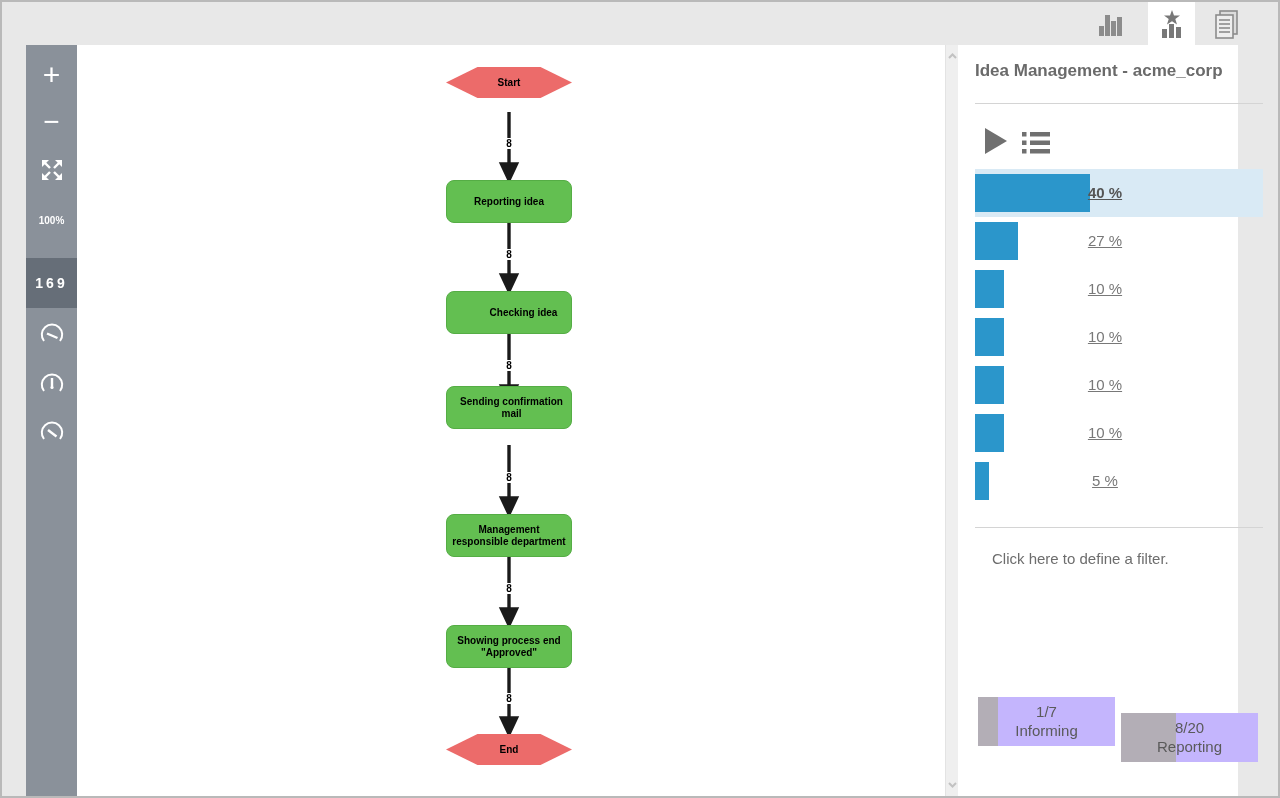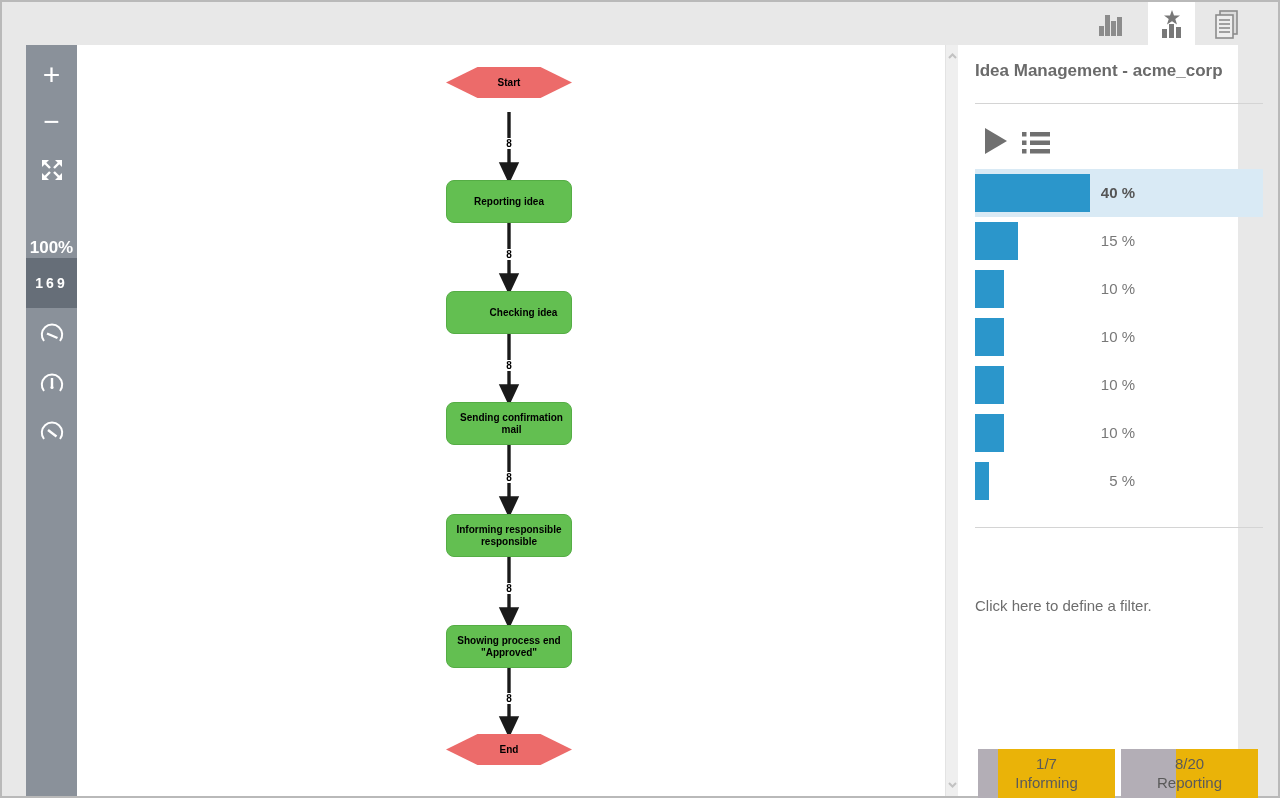--- a/index.html
+++ b/index.html
@@ -16,39 +16,39 @@
   .tab-1 { left:1085px; } .tab-2 { left:1146px; } .tab-3 { left:1200px; }
 
   
   .sidebar { position:absolute; left:26px; top:45px; width:51px; height:751px;
              background:#8a919a; }
   .side-btn { position:absolute; left:0; width:51px; display:flex;
               align-items:center; justify-content:center; color:#fff; cursor:pointer; }
   .btn-plus  { top:8px;  height:44px; font-size:30px; font-weight:400; }
   .btn-minus { top:56px; height:42px; font-size:28px; }
   .btn-fit   { top:110px; height:30px; }
-  .zoom-level{ top:162px; height:26px; font-size:17px; font-weight:bold;margin-top:28px; }
+  .zoom-level{ top:162px; height:26px; font-size:10px; font-weight:bold; }
   .btn-123   { top:213px; height:50px; background:#666e78; font-size:14px;
                font-weight:bold; letter-spacing:3px; }
   .btn-g1 { top:276px; height:28px; } .btn-g2 { top:326px; height:28px; }
   .btn-g3 { top:374px; height:28px; }
 
   
   .canvas { position:absolute; left:77px; top:45px; width:868px; height:751px;
             background:#ffffff; overflow:hidden; }
   .edges-svg { position:absolute; left:0; top:0; }
   .node { position:absolute; left:369px; width:126px; display:flex;
           align-items:center; justify-content:center; text-align:center;
           font-size:10px; font-weight:bold; color:#000; line-height:12px;
           cursor:pointer; padding:0 3px; }
   .node.rect { height:43px; background:#63bf51; border:1px solid #55ad45;
                border-radius:8px; }
   .node.hex { height:31px; background:#ec6b6a;
               clip-path:polygon(0% 50%, 25% 0%, 75% 0%, 100% 50%, 75% 100%, 25% 100%); }
-  .n0 { top:22px; } .n1 { top:135px; } .n2 { top:246px;padding-left:32px; } .n3 { top:357px;padding-left:8px; }
+  .n0 { top:22px; } .n1 { top:135px; } .n2 { top:246px;padding-left:32px; } .n3 { top:341px;padding-left:8px; }
   .n4 { top:469px; } .n5 { top:580px; } .n6 { top:689px; }
   .edge-label { position:absolute; left:432px; transform:translateX(-50%);
                 font-size:10px; font-weight:bold; color:#000; background:#fff;
                 padding:0 1px; }
   .e0 { top:93px; } .e1 { top:204px; } .e2 { top:315px; }
   .e3 { top:427px; } .e4 { top:538px; } .e5 { top:648px; }
 
   
   .vscroll { position:absolute; left:945px; top:45px; width:13px; height:751px;
              background:#efefef; border-left:1px solid #e3e3e3; cursor:pointer; }
@@ -64,29 +64,29 @@
   .div-1 { top:58px; } .div-2 { top:482px; }
   .icon-btn { position:absolute; cursor:pointer; }
   .play-btn { left:26px; top:82px; }
   .list-btn { left:64px; top:87px; }
 
   .variants { position:absolute; left:17px; top:124px; width:288px; }
   .vrow { position:relative; height:48px; cursor:pointer; }
   .vrow.sel { background:#d9eaf5; }
   .vbar { position:absolute; left:0; top:5px; height:38px; background:#2b96cb; }
   .vpct { position:absolute; left:100px; top:0; width:60px; height:48px;
-          line-height:48px; text-align:right; font-size:15px; color:#787878; }
+          line-height:48px; text-align:center; font-size:15px; color:#787878;text-decoration:underline; }
   .vrow.sel .vpct { font-weight:bold; color:#555; }
 
-  .filter-link { position:absolute; left:17px; top:505px; font-size:15px;
-                 color:#6d6d6d; cursor:pointer;margin-top:47px; }
-
-  .stat { position:absolute; top:704px; width:137px; height:49px; background:#eab308;
+  .filter-link { position:absolute; left:34px; top:505px; font-size:15px;
+                 color:#6d6d6d; cursor:pointer; }
+
+  .stat { position:absolute; top:652px; width:137px; height:49px; background:#c4b5fd;
           cursor:pointer; overflow:hidden; }
-  .stat-1 { left:20px; } .stat-2 { left:163px; }
+  .stat-1 { left:20px; } .stat-2 { left:163px;margin-top:16px; }
   .statfill { position:absolute; left:0; top:0; bottom:0; background:#b3aeb6; }
   .stattext { position:relative; text-align:center; font-size:15px; color:#5a5a5a;
               line-height:19px; padding-top:5px; }
 
   svg { display:block; }
 </style>
 </head>
 <body>
 
 <div class="page">
@@ -207,21 +207,21 @@
             <line x1="432" y1="623" x2="432" y2="675"></line>
             <polygon points="424.5,673 439.5,673 432,689"></polygon>
           </g>
       </g>
     </svg>
 
     <div class="node hex n0">Start</div>
     <div class="node rect n1">Reporting idea</div>
     <div class="node rect n2">Checking idea</div>
     <div class="node rect n3">Sending confirmation mail</div>
-    <div class="node rect n4">Informing responsible responsible</div>
+    <div class="node rect n4">Management responsible department</div>
     <div class="node rect n5">Showing process end "Approved"</div>
     <div class="node hex n6">End</div>
 
     <span class="edge-label e0">8</span>
     <span class="edge-label e1">8</span>
     <span class="edge-label e2">8</span>
     <span class="edge-label e3">8</span>
     <span class="edge-label e4">8</span>
     <span class="edge-label e5">8</span>
   </div>
@@ -265,21 +265,21 @@
       </span>
     </span>
 
     <div class="variants">
       <div class="vrow sel">
         <div class="vbar" style="width: 40%;"></div>
         <div class="vpct">40 %</div>
       </div>
       <div class="vrow">
         <div class="vbar" style="width: 15%;"></div>
-        <div class="vpct">15 %</div>
+        <div class="vpct">27 %</div>
       </div>
       <div class="vrow">
         <div class="vbar" style="width: 10%;"></div>
         <div class="vpct">10 %</div>
       </div>
       <div class="vrow">
         <div class="vbar" style="width: 10%;"></div>
         <div class="vpct">10 %</div>
       </div>
       <div class="vrow">

